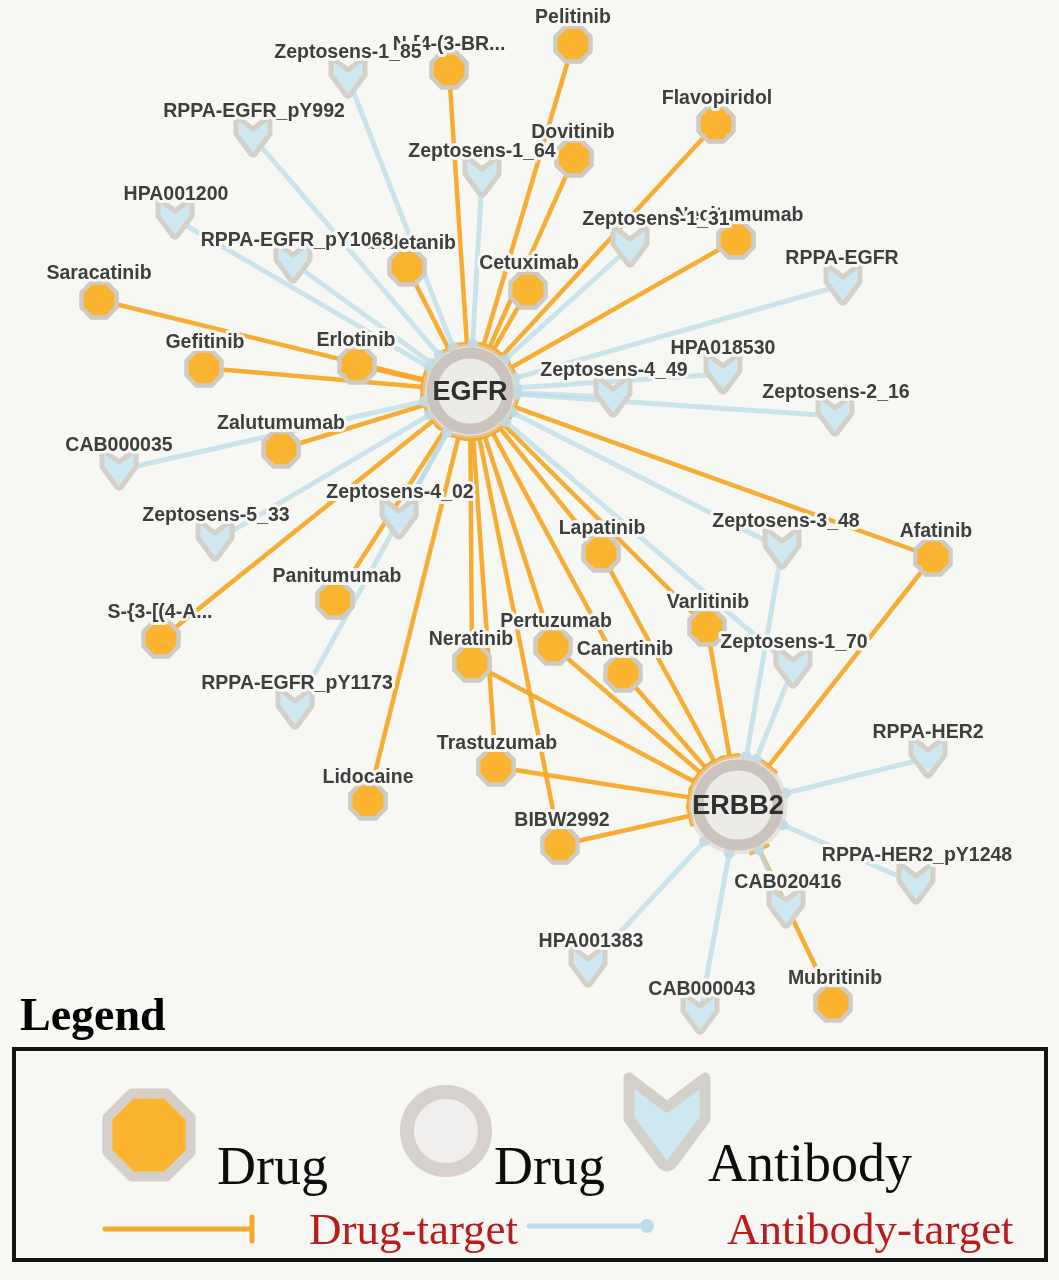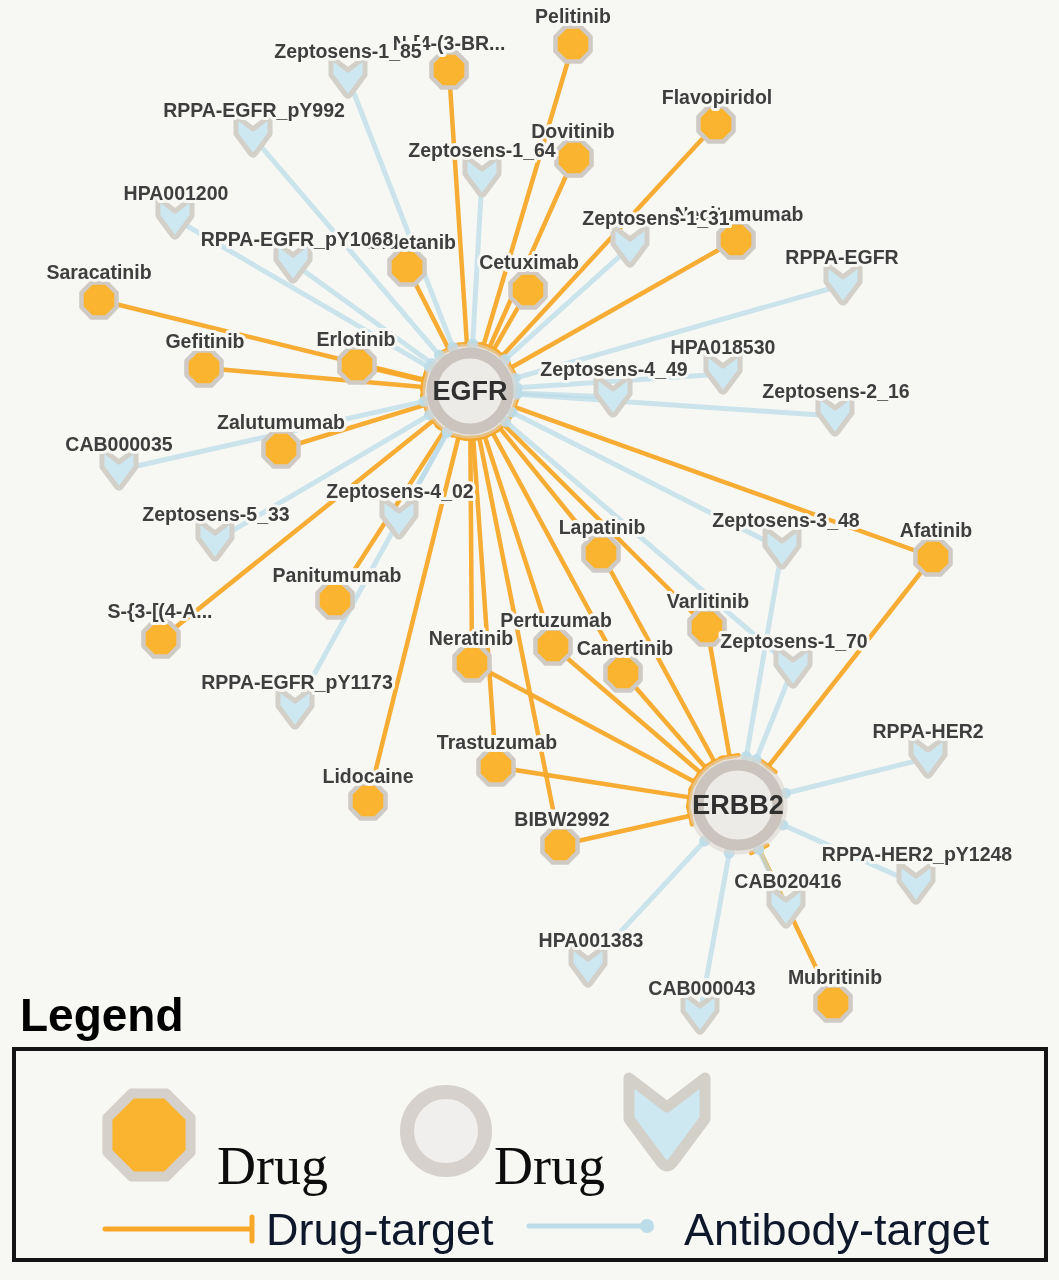--- a/index.html
+++ b/index.html
@@ -1,26 +1,26 @@
 <!DOCTYPE html>
 <html><head>
 <meta charset="utf-8">
 <style>
   html,body{margin:0;padding:0;}
   body{background:#f7f7f4;font-family:"Liberation Sans",sans-serif;}
   .stage{position:relative;width:1059px;height:1280px;background:#f7f7f4;overflow:hidden;}
   #graph{position:absolute;left:0;top:0;}
-  .legend-title{position:absolute;left:20px;top:992px;font-family:Liberation Sans, sans-serif;
+  .legend-title{position:absolute;left:20px;top:992px;font-family:Liberation Serif, serif;
     font-weight:bold;font-size:46px;color:#000;line-height:1;}
   .legend-box{position:absolute;left:12px;top:1047px;width:1028px;height:207px;
     border:4px solid #141414;background:transparent;}
   .legend-item-label{position:absolute;font-family:"Liberation Serif",serif;font-size:54px;
     color:#0d0d0d;line-height:1;margin-top:36px;}
-  .legend-edge-label{position:absolute;font-family:Liberation Sans, sans-serif;font-size:45px;
-    color:#0f172a;line-height:1;}
+  .legend-edge-label{position:absolute;font-family:Liberation Serif, serif;font-size:45px;
+    color:#b91c1c;line-height:1;margin-left:43px;}
   .licon{position:absolute;}
 </style>
 </head>
 <body>
 
 <div class="stage">
 
   <svg id="graph" width="1059" height="1280" viewBox="0 0 1059 1280">
       <line x1="573" y1="44" x2="483.3742550131256" y2="345.94304379073213" stroke="#F7A829" stroke-width="4.5" stroke-linecap="round" opacity="0.95"></line>
       <line x1="474.7463272283722" y1="343.3820162350272" x2="492.002182797879" y2="348.50407134643706" stroke="#F7A829" stroke-width="4.5" stroke-linecap="round" opacity="0.95"></line>
@@ -235,20 +235,21 @@
   <div class="legend-item-label" style="left:217px;top:1103px;">Drug</div>
 
   <svg class="licon" style="left:397px;top:1082px;" width="98" height="98" viewBox="-49 -49 98 98">
     <circle cx="0" cy="0" r="39" fill="#F1EFED" stroke="#D6D1CC" stroke-width="14"></circle>
   </svg>
   <div class="legend-item-label" style="left:494px;top:1103px;">Drug</div>
 
   <svg class="licon" style="left:621px;top:1072px;" width="92" height="118" viewBox="-46 -52 92 118">
     <path d="M -38,-46 L 0,-17 L 38,-46 L 38,-5 L 6,38 Q 0,46 -6,38 L -38,-5 Z" fill="#CDE8F1" stroke="#D3CFC9" stroke-width="11" stroke-linejoin="round"></path>
   </svg>
+  <div class="legend-item-label" style="left:708px;top:1100px;">Antibody</div>
 
   <svg class="licon" style="left:102px;top:1214px;" width="160" height="30" viewBox="0 0 160 30">
     <line x1="3" y1="15" x2="148" y2="15" stroke="#F7A829" stroke-width="5" stroke-linecap="round"></line>
     <line x1="150" y1="3" x2="150" y2="27" stroke="#F7A829" stroke-width="5" stroke-linecap="round"></line>
   </svg>
   <div class="legend-edge-label" style="left:266px;top:1207px;">Drug-target</div>
 
   <svg class="licon" style="left:526px;top:1212px;" width="136" height="28" viewBox="0 0 136 28">
     <line x1="3" y1="14" x2="114" y2="14" stroke="#BBDCE8" stroke-width="5" stroke-linecap="round"></line>
     <circle cx="121" cy="14" r="7" fill="#BBDCE8"></circle>

